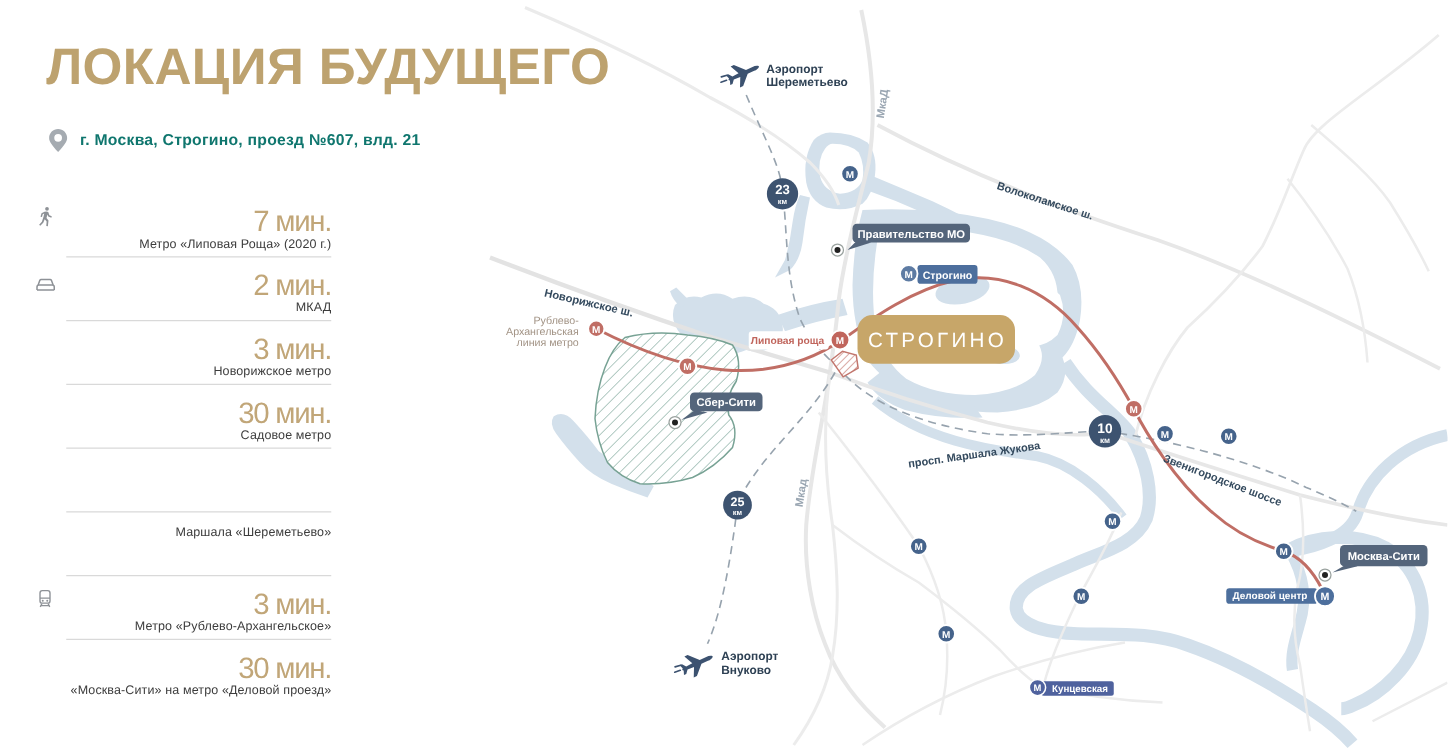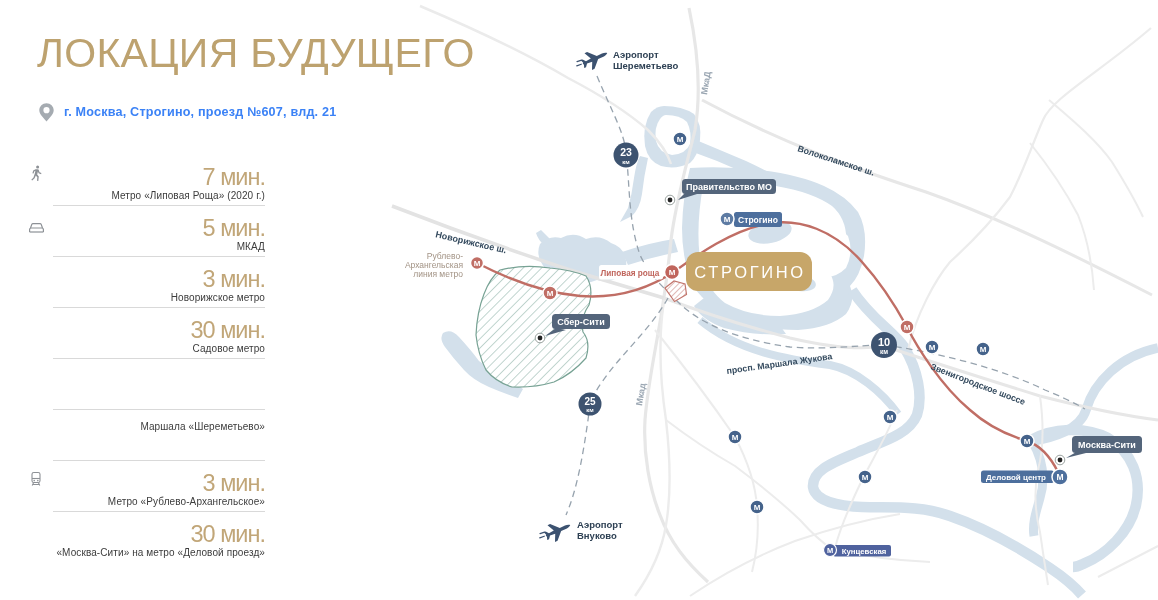--- a/index.html
+++ b/index.html
@@ -1,19 +1,19 @@
 <!DOCTYPE html>
 <html><head>
 <meta charset="utf-8">
 <style>
   html,body{margin:0;padding:0;}
   body{width:1158px;height:600px;overflow:hidden;background:#ffffff;font-family:"Liberation Sans", sans-serif;}
   .page{position:relative;width:1158px;height:600px;}
-  .title{position:absolute;left:37px;top:30px;font-size:41px;font-weight:400;color:#bda26f;letter-spacing:0.3px;white-space:nowrap;}
-  .addr{position:absolute;left:64px;top:105px;font-size:12.6px;font-weight:bold;color:#3b82f6;letter-spacing:0.2px;}
+  .title{position:absolute;left:37px;top:30px;font-size:41px;font-weight:700;color:#bda26f;letter-spacing:0.3px;white-space:nowrap;}
+  .addr{position:absolute;left:64px;top:105px;font-size:12.6px;font-weight:bold;color:#0f766e;letter-spacing:0.2px;}
   .pin{position:absolute;left:38px;top:102px;}
   .item{position:absolute;left:53px;width:212px;text-align:right;}
   .time{font-size:23.5px;color:#c1a678;letter-spacing:-1px;line-height:24px;}
   .lbl{font-size:10px;color:#3c3c3c;margin-top:1px;letter-spacing:0.1px;white-space:nowrap;}
   .rule{position:absolute;left:53px;width:212px;height:1px;background:#d9d9d9;}
   .sicon{position:absolute;left:28px;}
 </style>
 </head>
 <body>
 <div class="page">
@@ -45,21 +45,21 @@
 
   <svg class="sicon" style="top:221px" width="18" height="14" viewBox="0 0 18 14">
     <g fill="none" stroke="#8d9196" stroke-width="1.2" stroke-linejoin="round">
       <path d="M2.5 7 L3.8 3.4 Q4.1 2.6 5 2.6 L12 2.6 Q12.9 2.6 13.2 3.4 L14.5 7"></path>
       <path d="M1.6 11 L1.6 8.6 Q1.6 7 3.2 7 L13.8 7 Q15.4 7 15.4 8.6 L15.4 11"></path>
       <path d="M1.6 11 L15.4 11"></path>
     </g>
   </svg>
 
   <div class="item" style="top:216px">
-    <div class="time">5 мин.</div>
+    <div class="time">2 мин.</div>
     <div class="lbl">МКАД</div>
   </div>
 
   <div class="rule" style="top:256px"></div>
 
   <div class="item" style="top:267px">
     <div class="time">3 мин.</div>
     <div class="lbl">Новорижское метро</div>
   </div>
 

